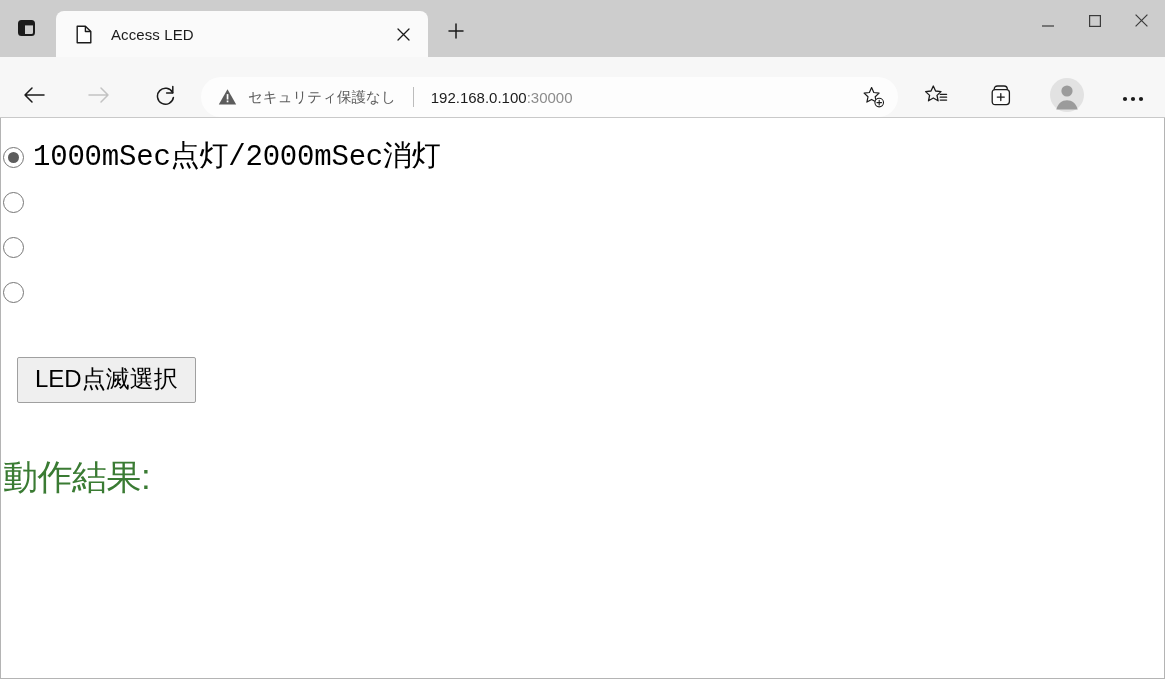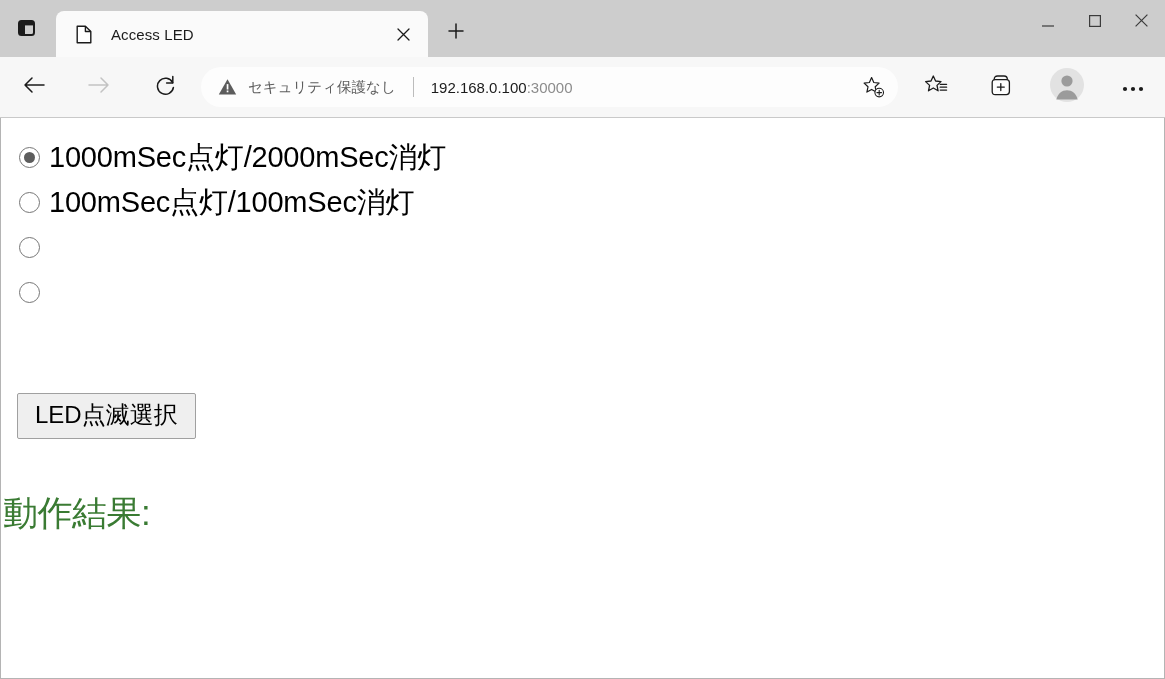--- a/index.html
+++ b/index.html
@@ -119,21 +119,21 @@
     align-items: center;
     justify-content: center;
     cursor: pointer;
   }
 
   
   .toolbar {
     height: 61px;
     background: #f7f7f7;
     display: flex;
-    align-items: center;
+    align-items: flex-end;
     border-bottom: 1px solid #c9c9c9;
     flex: 0 0 auto;
     padding: 0 12px 0 14px;
     box-sizing: border-box;
   }
 
   .navbtn {
     width: 40px;
     height: 40px;
     display: flex;
@@ -239,23 +239,24 @@
 
   .radio-list {
     margin: 0;
     padding: 0;
   }
 
   .radio-row {
     display: flex;
     align-items: center;
     height: 45px;
-    padding-left: 18px;
-    box-sizing: border-box;
-    cursor: pointer;
+    padding-left: 2px;
+    box-sizing: border-box;
+    cursor: pointer;
+    font-family: Liberation Mono, monospace;
   }
 
   .radio-mark {
     width: 21px;
     height: 21px;
     border-radius: 50%;
     border: 1.7px solid #767676;
     background: #fff;
     box-sizing: border-box;
     flex: 0 0 auto;
@@ -277,21 +278,21 @@
     font-size: 29px;
     color: #000000;
     margin-left: 9px;
     line-height: 1;
     white-space: nowrap;
     letter-spacing: -0.2px;
   }
 
   .submit-wrap {
     padding-left: 16px;
-    margin-top: 78px;
+    margin-top: 42px;
   }
 
   .submit-btn {
     font-family: "Liberation Sans", "DejaVu Sans", sans-serif;
     font-size: 24px;
     color: #000;
     background: #efefef;
     border: 1px solid #a0a0a0;
     border-radius: 2px;
     padding: 8px 17px 10px 17px;
@@ -465,21 +466,20 @@
 
     <div class="radio-list">
 
       <label class="radio-row">
         <span class="radio-mark checked"></span>
         <span class="radio-label">1000mSec点灯/2000mSec消灯</span>
       </label>
 
       <label class="radio-row">
         <span class="radio-mark"></span>
-        <span class="radio-label">100mSec点灯/100mSec消灯</span>
       </label>
 
       <label class="radio-row">
         <span class="radio-mark"></span>
       </label>
 
 
       <label class="radio-row">
         <span class="radio-mark"></span>
       </label>

